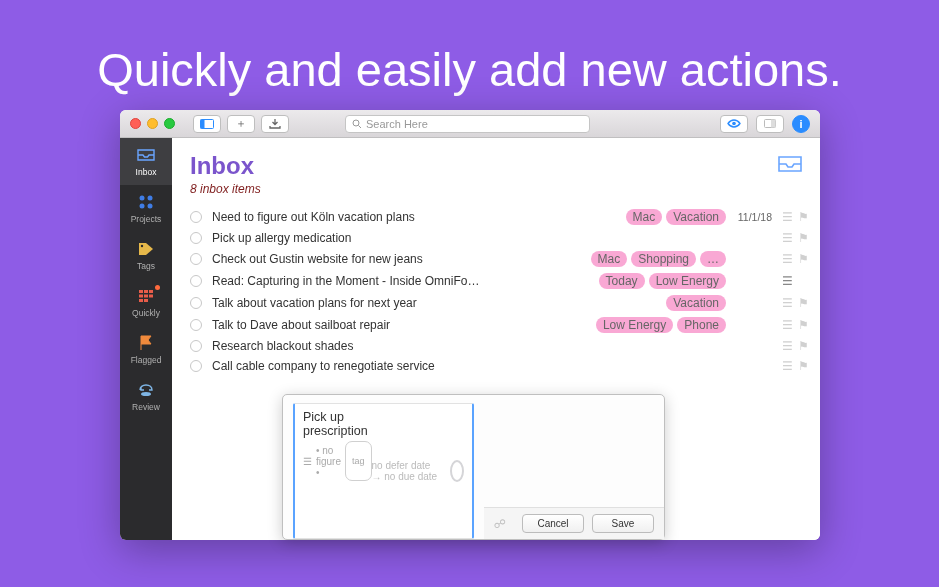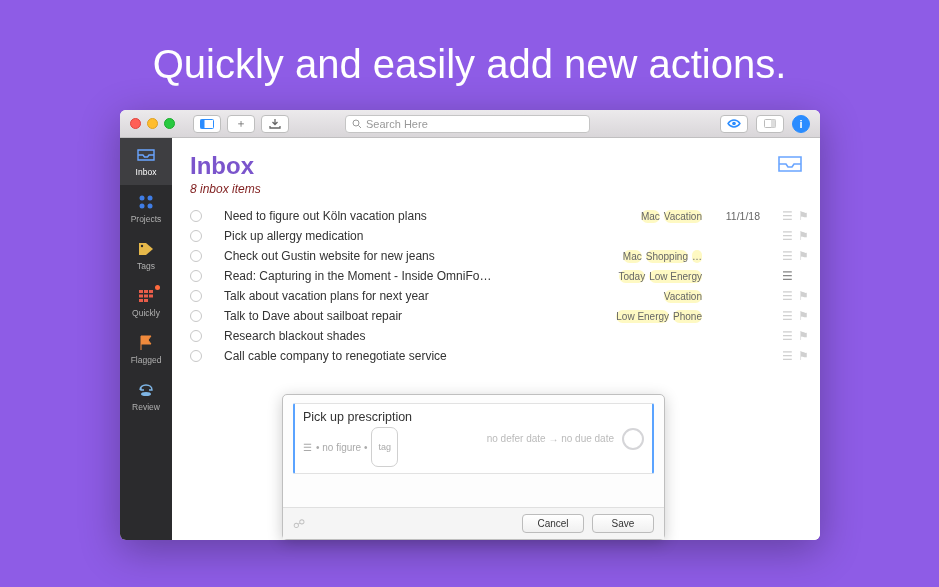--- a/index.html
+++ b/index.html
@@ -6,21 +6,21 @@
     body {
       width: 939px; height: 587px;
       background: #8e5ce6;
       font-family: -apple-system, BlinkMacSystemFont, "Helvetica Neue", sans-serif;
       overflow: hidden;
       position: relative;
     }
     .promo-title {
       color: #fff;
       text-align: center;
-      font-size: 40px;
+      font-size: 47px;
       font-weight: 400;
       padding-top: 42px;
     }
     .window {
       position: absolute;
       left: 120px; top: 110px;
       width: 700px; height: 430px;
       background: #fff;
       border-radius: 6px;
       box-shadow: 0 10px 40px rgba(0,0,0,.3);
@@ -118,52 +118,52 @@
       margin-top: 2px;
     }
     .header-icon { color: #6aa5ff; margin-top: 4px; }
     .list { flex: 1; overflow-y: auto; }
     .row {
       display: flex;
       align-items: center;
       padding: 3px 12px 3px 18px;
       font-size: 12px;
       color: #333;
-      gap: 22px;
+      gap: 10px;
     }
     .circle {
       width: 12px; height: 12px;
       border: 1.5px solid #c8c8c8;
       border-radius: 50%;
       flex-shrink: 0;
     }
     .row-title { flex: 1; white-space: nowrap; overflow: hidden; text-overflow: ellipsis; }
     .tags { display: flex; gap: 4px; }
     .tag {
-      background: #fef9c3;
+      background: #f9a8d4;
       color: #666;
-      font-size: 10px;
-      padding: 1px 0;
+      font-size: 12px;
+      padding: 1px 7px;
       border-radius: 8px;
     }
     .date { font-size: 10.5px; color: #666; min-width: 36px; text-align: right; }
     .row-icons { display: flex; gap: 6px; color: #d0d0d0; }
     .row-icons span { width: 10px; display: inline-block; }
     .row-icons .on { color: #888; }
     
     .quick-entry {
       position: absolute;
       left: 282px; top: 394px;
       width: 383px; height: 146px;
       background: #fdfdfd;
       border: 1px solid #bfbfbf;
       border-radius: 5px;
       box-shadow: 0 3px 15px rgba(0,0,0,.2);
       display: flex;
-      flex-direction: column;
+      flex-direction: row;
     }
     .qe-card {
       margin: 8px 10px 0;
       border: 1px solid #e2e2e2;
       border-left: 2px solid #5aa3ff;
       border-right: 2px solid #5aa3ff;
       border-radius: 2px;
       padding: 6px 8px 6px;
       display: flex;
       position: relative;

